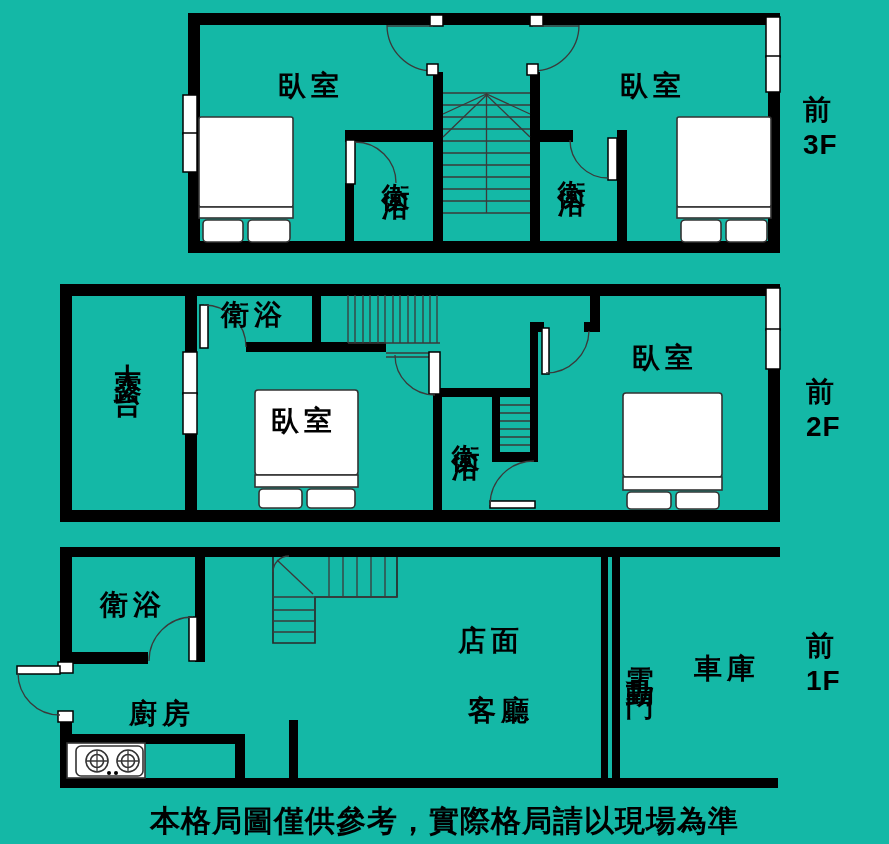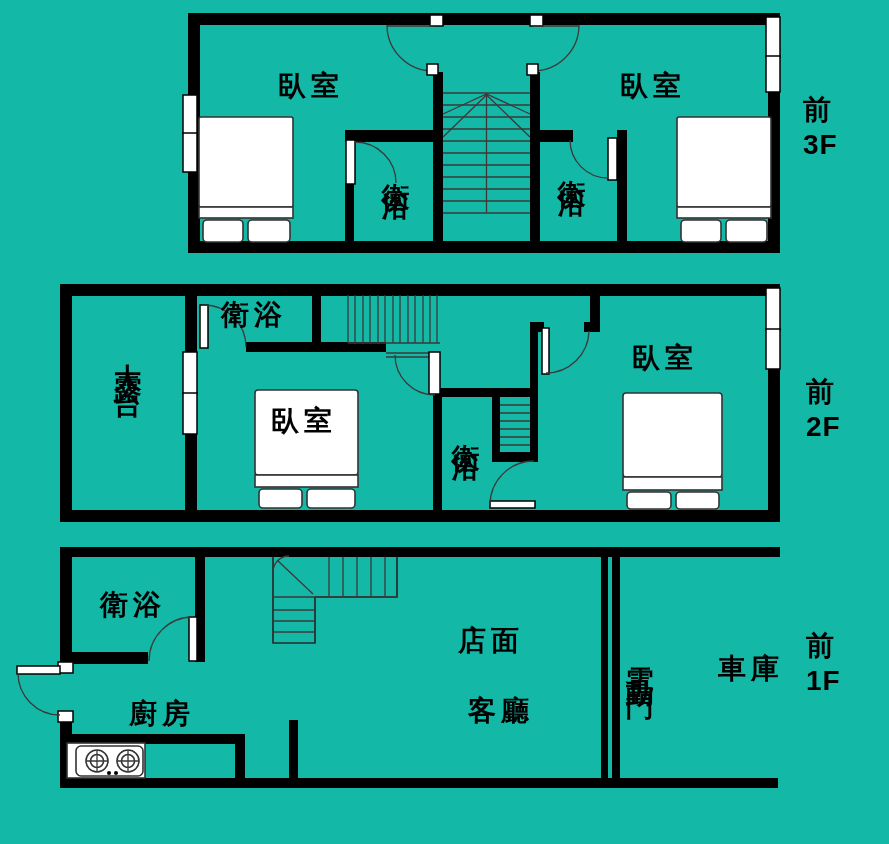--- a/index.html
+++ b/index.html
@@ -203,28 +203,29 @@
   <span class="lbl" style="left:221px;top:301px;">衛浴</span>
   <span class="lbl" style="left:271px;top:407px;">臥室</span>
   <span class="vlbl" style="left:451px;top:421px;">衛浴</span>
   <span class="lbl" style="left:632px;top:344px;">臥室</span>
 
   <span class="lbl" style="left:100px;top:591px;">衛浴</span>
   <span class="lbl" style="left:117px;top:700px;margin-left:12px;">廚房</span>
   <span class="lbl" style="left:449px;top:627px;margin-left:9px;">店面</span>
   <span class="lbl" style="left:468px;top:697px;">客廳</span>
   <span class="vlbl wide" style="left:625px;top:645px;">電動門</span>
-  <span class="lbl" style="left:718px;top:655px;">車庫</span>
+  <span class="lbl" style="left:694px;top:655px;">車庫</span>
 
   <div class="side" style="left:803px;top:92px;">
     <span>前</span>
     <span>3F</span>
   </div>
   <div class="side" style="left:806px;top:374px;">
     <span>前</span>
     <span>2F</span>
   </div>
   <div class="side" style="left:806px;top:628px;">
     <span>前</span>
     <span>1F</span>
   </div>
 
+  <div class="caption">本格局圖僅供參考，實際格局請以現場為準</div>
 </div>
 
 </body></html>

